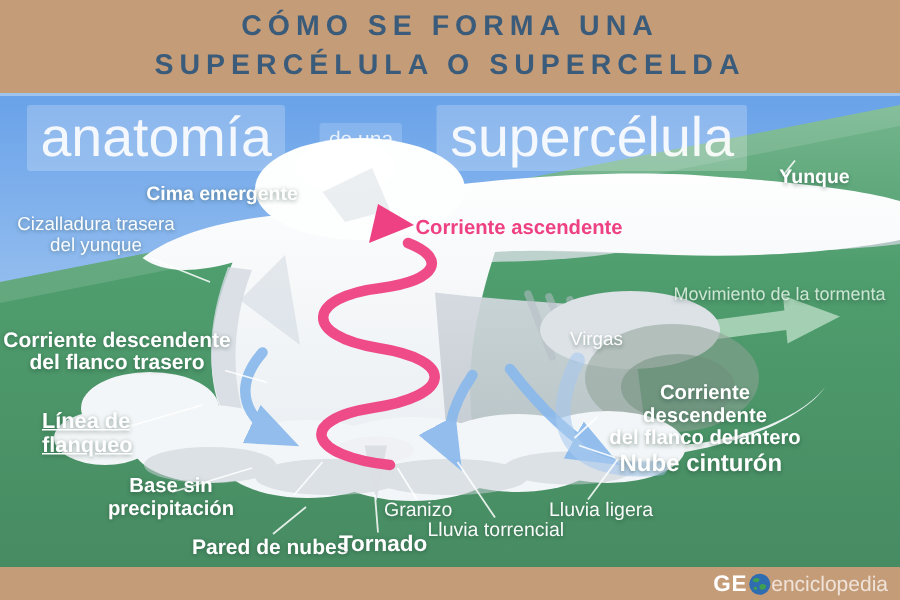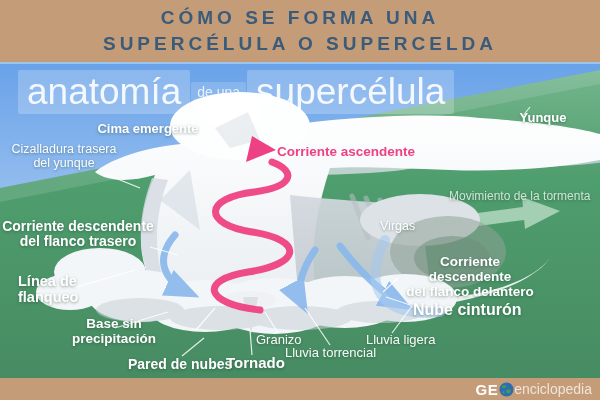--- a/index.html
+++ b/index.html
@@ -10,21 +10,21 @@
              background:var(--tan);display:flex;flex-direction:column;
              justify-content:center;align-items:center;z-index:6;}
   .title-line{color:var(--title-blue);font-weight:700;font-size:19px;
               letter-spacing:4px;line-height:26px;white-space:nowrap;}
   .header-rule{position:absolute;left:0;top:62px;width:600px;height:2px;
                background:#9ec4ec;z-index:6;}
   
   .scene{position:absolute;left:0;top:0;width:600px;height:400px;z-index:1;}
   
   .watermark{position:absolute;left:18px;top:70px;display:flex;
-             align-items:center;gap:1px;z-index:3;}
+             align-items:center;gap:23px;z-index:3;}
   .wm-big{font-size:37px;color:rgba(255,255,255,.9);
           background:rgba(255,255,255,.22);padding:1px 9px;border-radius:2px;}
   .wm-small{font-size:14px;color:rgba(255,255,255,.8);
             background:rgba(255,255,255,.16);padding:2px 6px;border-radius:2px;}
   
   #labels{position:absolute;left:0;top:0;width:600px;height:400px;z-index:4;pointer-events:none;}
   .lbl{position:absolute;color:#fff;white-space:pre-line;line-height:1.1;
        text-shadow:0 1px 3px rgba(25,60,45,.45);}
   .lbl.bold{font-weight:700;}
   .lbl.regular{font-weight:400;opacity:.96;}
@@ -189,21 +189,21 @@
       <div class="lbl bold" style="left: 148px; top: 122px; font-size: 13px; transform: translateX(-50%); text-align: center;">Cima emergente</div>
       <div class="lbl regular" style="left: 64px; top: 143px; font-size: 12.5px; transform: translateX(-50%); text-align: center;">Cizalladura trasera
 del yunque</div>
       <div class="lbl pink" style="left: 277px; top: 145px; font-size: 13.5px;">Corriente ascendente</div>
       <div class="lbl green-dim" style="left: 449px; top: 190px; font-size: 12px; text-align: right;">Movimiento de la tormenta</div>
       <div class="lbl regular" style="left: 380px; top: 220px; font-size: 12.5px;">Virgas</div>
       <div class="lbl bold" style="left: 78px; top: 219px; font-size: 14px; transform: translateX(-50%); text-align: center;">Corriente descendente
 del flanco trasero</div>
       <div class="lbl bold" style="left: 470px; top: 255px; font-size: 13.5px; transform: translateX(-50%); text-align: center;">Corriente descendente
 del flanco delantero</div>
-      <div class="lbl bold" style="left: 18px; top: 274px; font-size: 14.5px;">Línea de
+      <div class="lbl bold" style="left: 28px; top: 274px; font-size: 14.5px; text-decoration: underline;">Línea de
 flanqueo</div>
       <div class="lbl bold" style="left: 413px; top: 301px; font-size: 16px;">Nube cinturón</div>
       <div class="lbl bold" style="left: 78px; top: 317px; font-size: 13.5px; transform: translateX(-50%); text-align: center; margin-left: 36px;">Base sin
 precipitación</div>
       <div class="lbl regular" style="left: 256px; top: 333px; font-size: 13px;">Granizo</div>
       <div class="lbl regular" style="left: 285px; top: 346px; font-size: 13px;">Lluvia torrencial</div>
       <div class="lbl regular" style="left: 366px; top: 333px; font-size: 13px;">Lluvia ligera</div>
       <div class="lbl bold" style="left: 128px; top: 357px; font-size: 14px;">Pared de nubes</div>
       <div class="lbl bold" style="left: 226px; top: 355px; font-size: 15px;">Tornado</div>
     </div>

